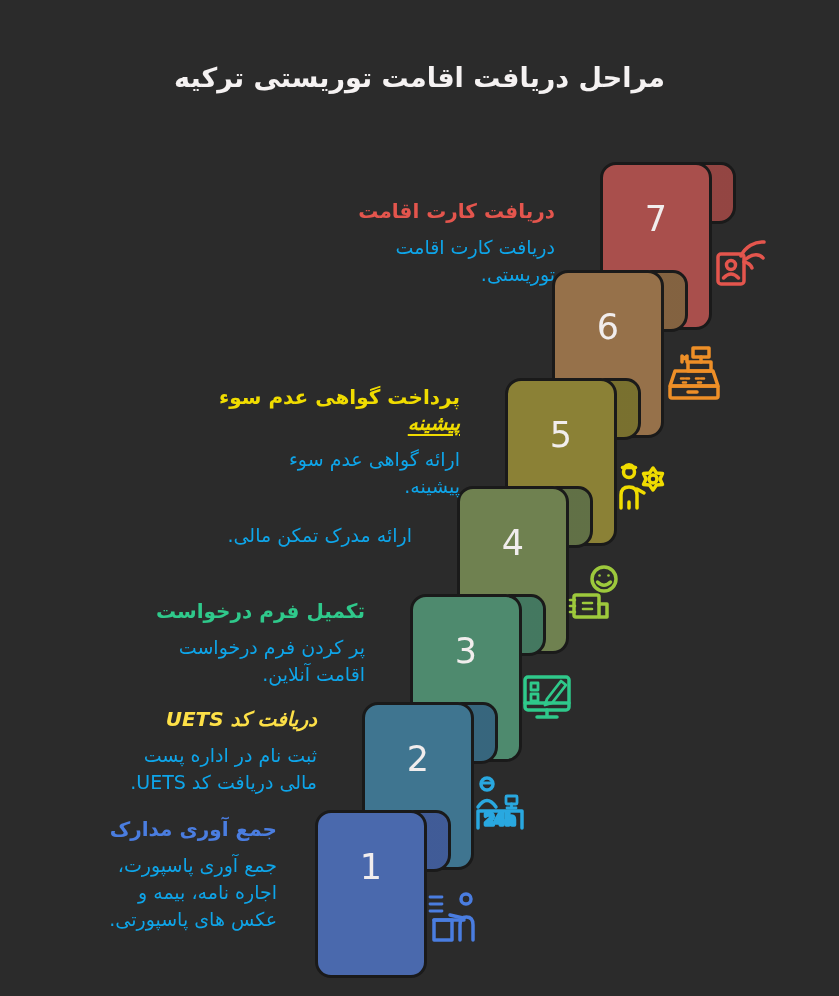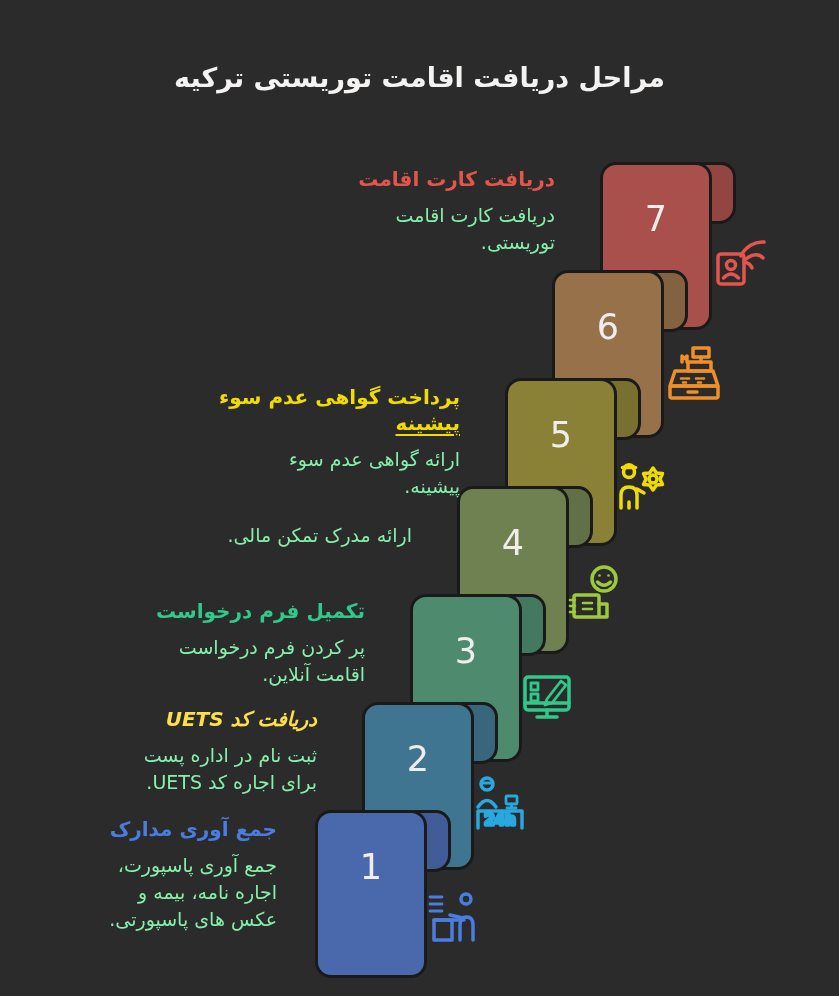--- a/index.html
+++ b/index.html
@@ -33,22 +33,22 @@
   .s7 .ribbon{left:600px;top:162px;z-index:3}
   .s6 .ribbon{left:552px;top:270px;z-index:4}
   .s5 .ribbon{left:505px;top:378px;z-index:5}
   .s4 .ribbon{left:457px;top:486px;z-index:6}
   .s3 .ribbon{left:410px;top:594px;z-index:7}
   .s2 .ribbon{left:362px;top:702px;z-index:8}
   .s1 .ribbon{left:315px;top:810px;z-index:9}
   
   .text{position:absolute;direction:rtl;text-align:right;z-index:20;}
   .step-title{font-size:20px;font-weight:bold;line-height:1.3;white-space:nowrap;}
-  .title2{text-decoration:underline;text-underline-offset:4px;text-decoration-thickness:2px;}
-  .step-desc{margin-top:10px;color:#86efac;font-size:19px;line-height:1.42;}
+  .title2{text-decoration:underline;text-underline-offset:4px;text-decoration-thickness:2px;font-style:italic;}
+  .step-desc{margin-top:10px;color:#0ea5e9;font-size:19px;line-height:1.42;}
   .s7 .text{right:284px;top:166px;width:180px}
   .s6 .text{right:332px;top:276px;width:205px}
   .s5 .text{right:379px;top:384px;width:200px}
   .s4 .text{right:427px;top:512px;width:230px}
   .s3 .text{right:474px;top:598px;width:205px}
   .s2 .text{right:522px;top:706px;width:205px}
   .s1 .text{right:562px;top:816px;width:185px}
   
   .icon{position:absolute;width:60px;height:60px;z-index:20;}
   .icon svg{width:60px;height:60px;display:block;}
@@ -70,21 +70,21 @@
   <div class="page-title">مراحل دریافت اقامت توریستی ترکیه</div>
 
   <div class="step s7">
     <div class="ribbon">
       <div class="ribbon-tab" style="background-color: rgb(169, 79, 76);"></div>
       <div class="ribbon-body" style="background-color: rgb(169, 79, 76);">
         <div class="ribbon-num">7</div>
       </div>
     </div>
     <div class="text">
-      <div class="step-title" style="color: rgb(228, 85, 77);">دریافت کارت اقامت</div>
+      <div class="step-title" style="color: rgb(228, 85, 77); margin-top: 32px;">دریافت کارت اقامت</div>
       <div class="step-desc">دریافت کارت اقامت توریستی.</div>
     </div>
     <div class="icon" style="color: rgb(228, 85, 77);">
       <svg viewBox="0 0 60 60" fill="none" stroke-width="3.5" stroke-linecap="round" stroke-linejoin="round">
         <rect x="10" y="24" width="26" height="30" rx="3" stroke="currentColor"></rect>
         <circle cx="23" cy="35" r="4.5" stroke="currentColor"></circle>
         <path d="M15.5 48q7.5-8 15 0" stroke="currentColor"></path>
         <path d="M33 26C37 17 47 11 56 12" stroke="currentColor"></path>
         <path d="M38 29C45 23 52 24 55 28" stroke="currentColor"></path>
         <path d="M36 32q6 1 8 6" stroke="currentColor"></path>
@@ -189,21 +189,21 @@
 
   <div class="step s2">
     <div class="ribbon">
       <div class="ribbon-tab" style="background-color: rgb(63, 117, 144);"></div>
       <div class="ribbon-body" style="background-color: rgb(63, 117, 144);">
         <div class="ribbon-num">2</div>
       </div>
     </div>
     <div class="text">
       <div class="step-title" style="color: #fde047; font-style: italic;">دریافت کد UETS</div>
-      <div class="step-desc">ثبت نام در اداره پست برای اجاره کد UETS.</div>
+      <div class="step-desc">ثبت نام در اداره پست مالی دریافت کد UETS.</div>
     </div>
     <div class="icon" style="color: rgb(41, 168, 224);">
       <svg viewBox="0 0 60 60" fill="none" stroke-width="3.5" stroke-linecap="round" stroke-linejoin="round">
         <circle cx="17" cy="12" r="6" stroke="currentColor"></circle>
         <path d="M11.5 11h11" stroke="currentColor" stroke-width="2.8"></path>
         <path d="M8 35q9-13 18 0" stroke="currentColor"></path>
         <rect x="36" y="24" width="11" height="8" rx="1" stroke="currentColor" stroke-width="2.8"></rect>
         <path d="M41.5 32v4M37 36h9" stroke="currentColor" stroke-width="2.8"></path>
         <path d="M8 56V39h44v17" stroke="currentColor"></path>
         <text x="30" y="53" text-anchor="middle" fill="currentColor" stroke="none">24h</text>

